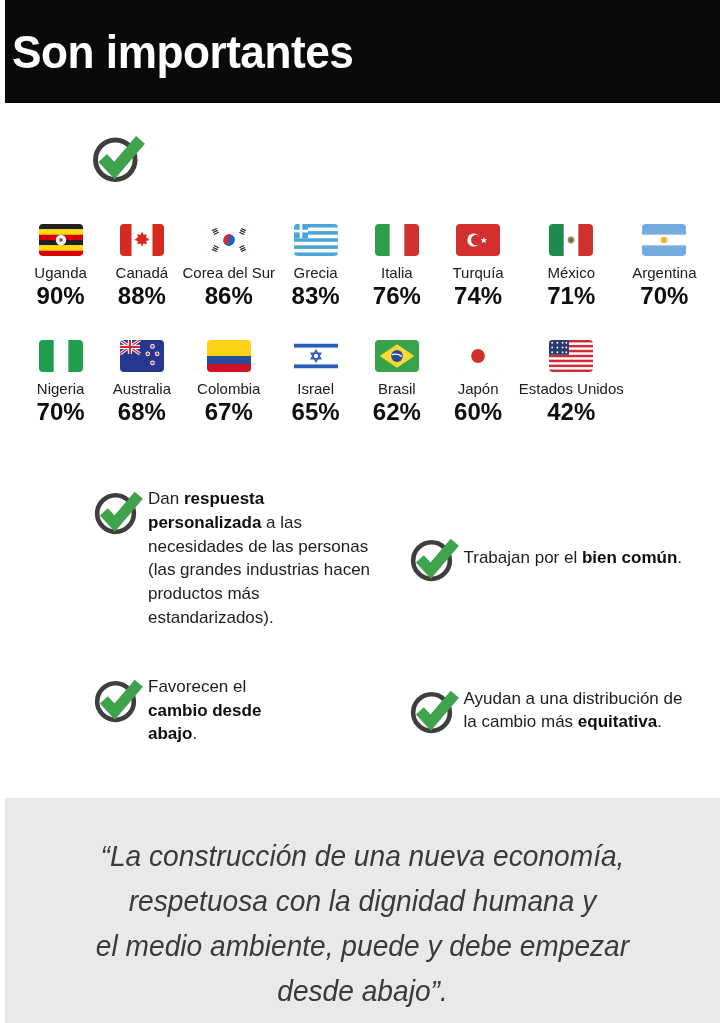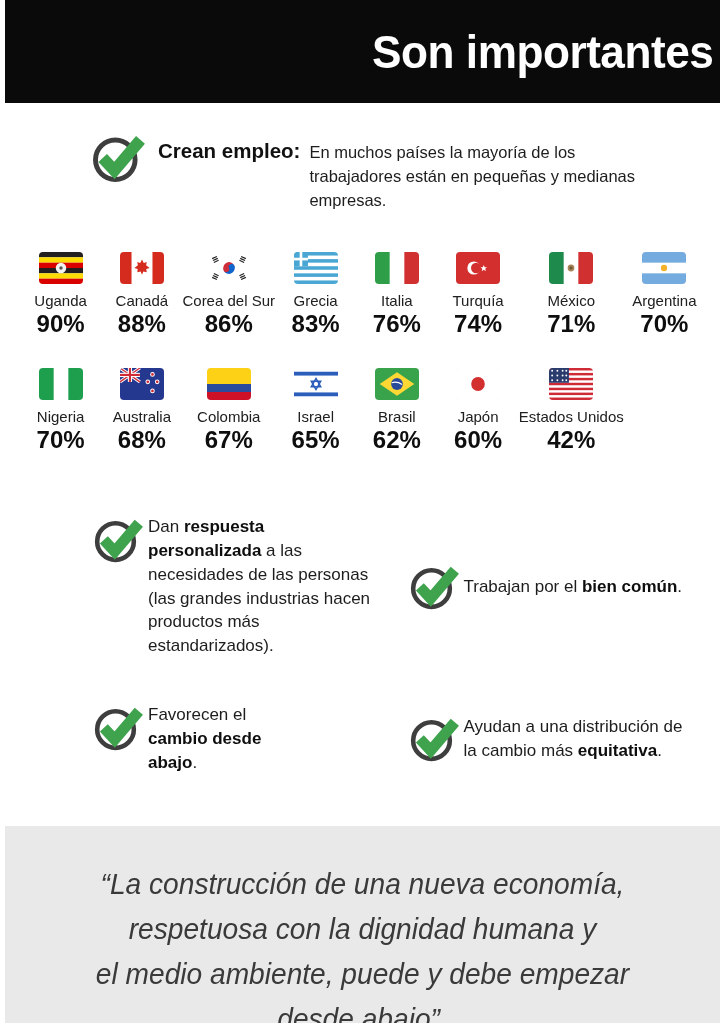--- a/index.html
+++ b/index.html
@@ -4,21 +4,21 @@
 <style>
   html,body { margin:0; padding:0; background:#ffffff; }
   .page {
     width:720px; height:1023px; box-sizing:border-box;
     background:#ffffff; padding-left:5px; overflow:hidden;
     font-family:"Liberation Sans", sans-serif; color:#1d1d1d;
   }
   
   .header {
     height:103px; background:#0a0a0a;
-    display:flex; align-items:center; justify-content:flex-end;
+    display:flex; align-items:center; justify-content:flex-start;
   }
   .header h1 {
     margin:0; color:#ffffff; font-size:46px; font-weight:bold;
     letter-spacing:-0.5px; transform:scaleX(.96);
   }
   
   .check { display:block; flex:none; }
   
   .intro { display:flex; align-items:flex-start; margin:27px 0 0 86px; gap:13px; }
   .intro-copy { display:flex; align-items:flex-start; gap:9px; padding-top:9px; }
@@ -66,24 +66,20 @@
 
   <div class="header">
     <h1>Son importantes</h1>
   </div>
 
   <div class="intro">
     <svg class="check" width="54" height="54" viewBox="0 0 60 60">
       <circle cx="27" cy="33" r="22" fill="none" stroke="#3e3e3e" stroke-width="5.5"></circle>
       <path d="M13 31l13 14L55 11" fill="none" stroke="#3fa34d" stroke-width="13"></path>
     </svg>
-    <div class="intro-copy">
-      <span class="intro-label">Crean empleo:</span>
-      <span class="intro-desc">En muchos países la mayoría de los trabajadores están en pequeñas y medianas empresas.</span>
-    </div>
   </div>
 
   <div class="flags">
 
     <div class="country">
       <div class="flag">
           <svg viewBox="0 0 42 30" preserveAspectRatio="none">
             <rect width="42" height="5" fill="#231f20"></rect>
             <rect y="5" width="42" height="5" fill="#fcdc04"></rect>
             <rect y="10" width="42" height="5" fill="#d90000"></rect>

